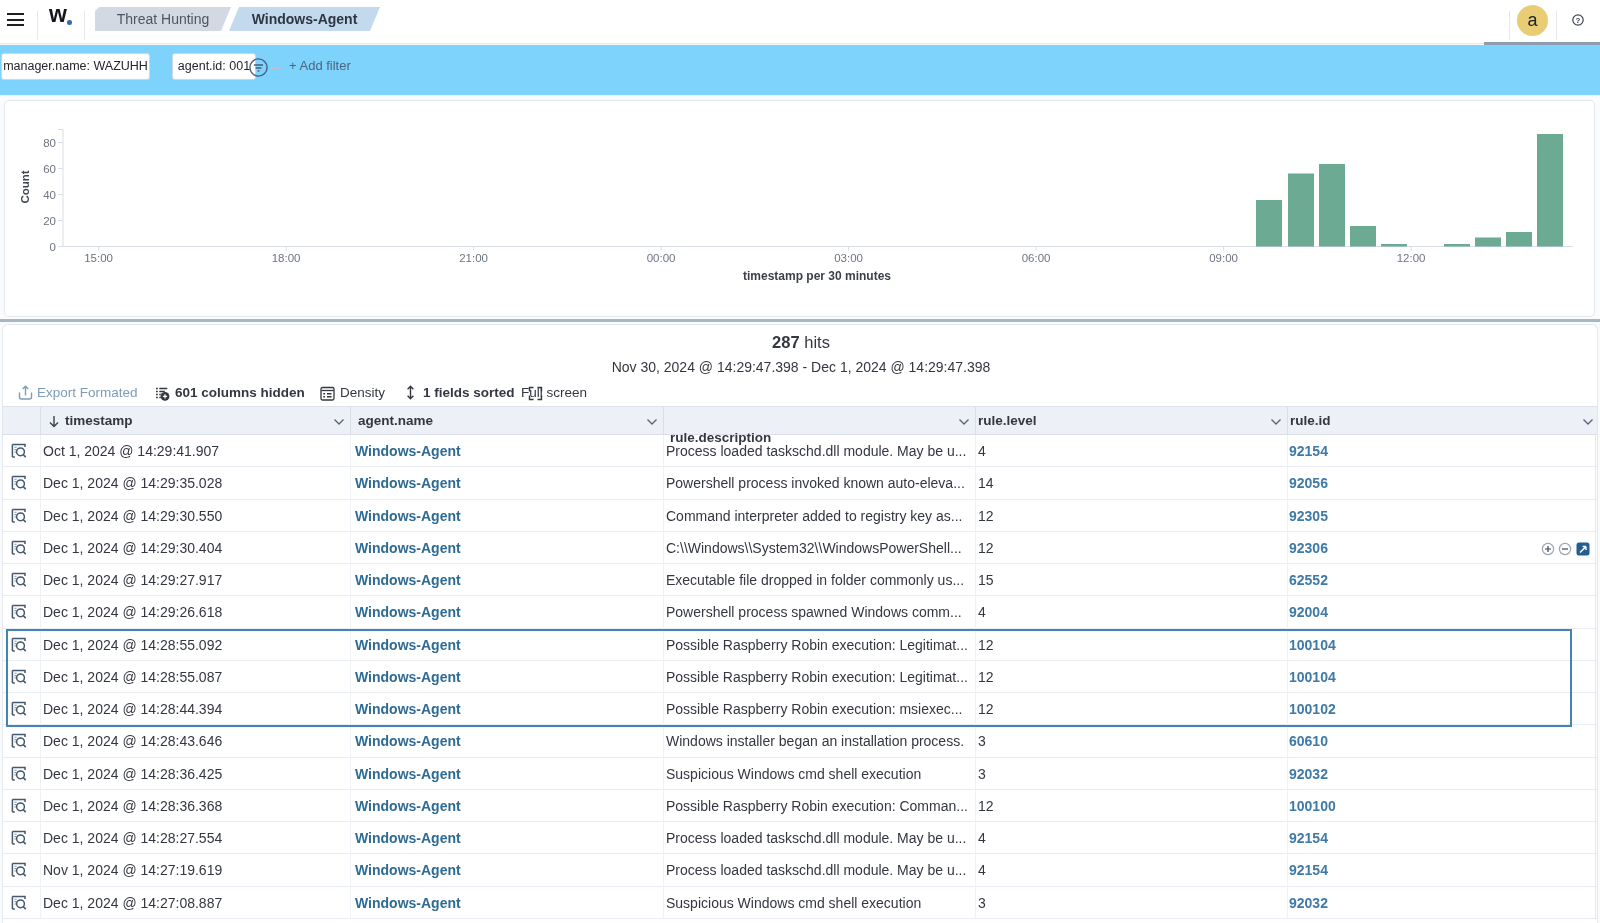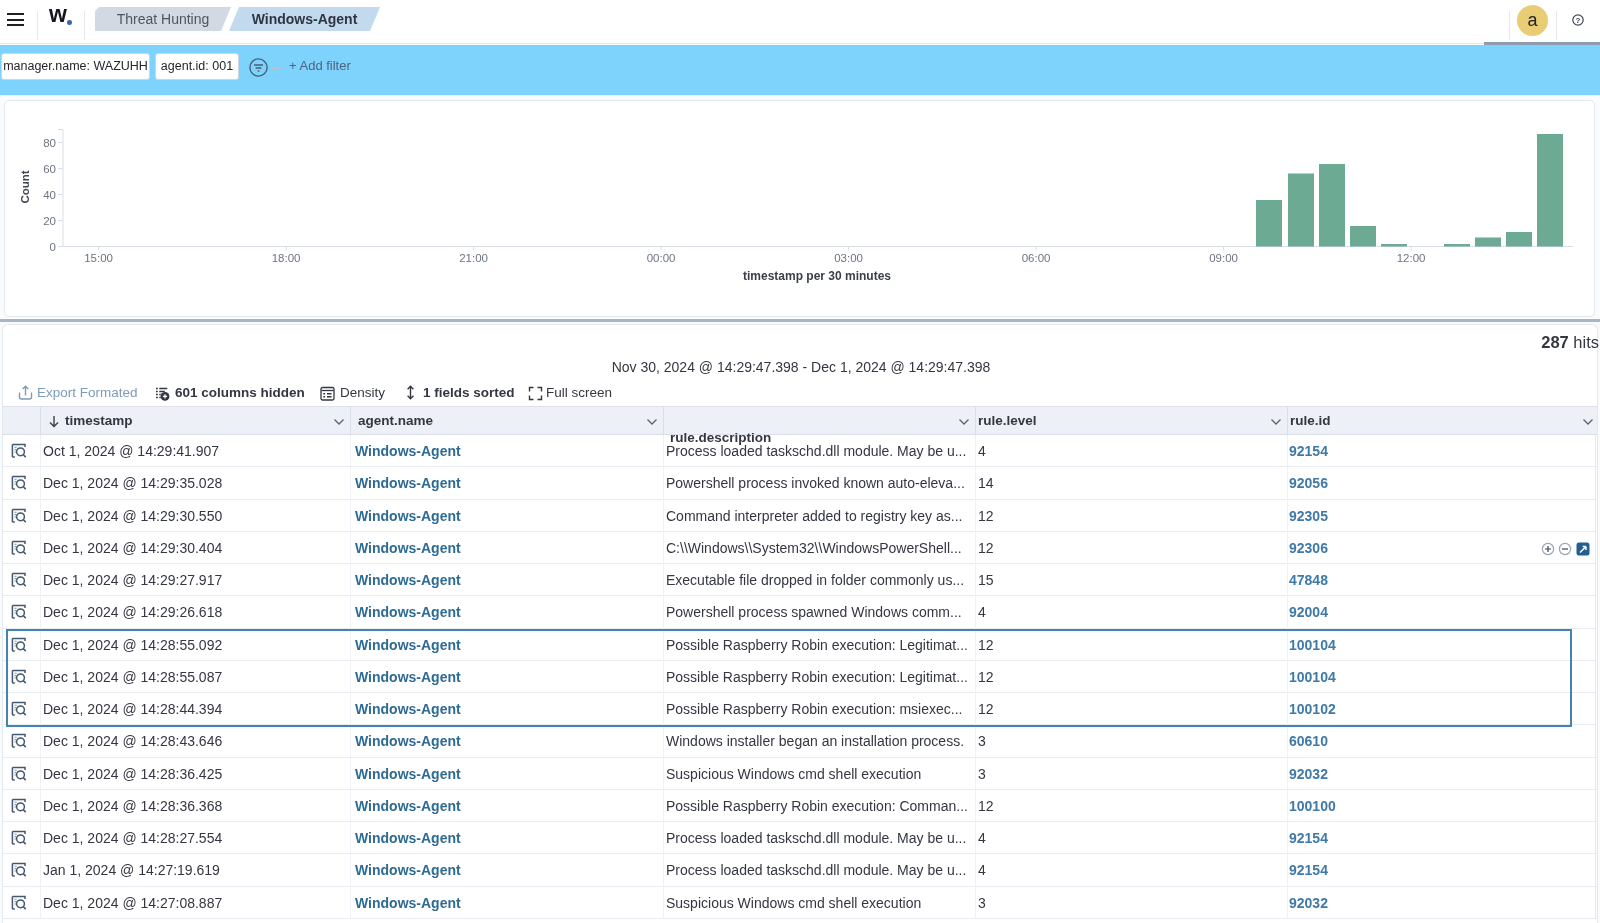--- a/index.html
+++ b/index.html
@@ -33,21 +33,21 @@
 #addfilter { position:absolute; left:289px; top:13px; font-size:13px; color:#51627e; }
 
 
 #chartpanel { position:absolute; left:4px; top:100px; width:1591px; height:217px; background:#fff;
   border:1px solid #e3e8ef; border-radius:5px; }
 #divider { position:absolute; left:0; top:319px; width:1600px; height:2.5px; background:#a9b4c4; }
 
 
 #tablepanel { position:absolute; left:2px; top:324px; width:1596px; height:599px; background:#fff;
   border:1px solid #e3e8ef; border-bottom:none; border-radius:6px 6px 0 0; }
-#hits { position:absolute; left:0; top:8px; width:1596px; text-align:right; font-size:16.5px; }
+#hits { position:absolute; left:0; top:8px; width:1596px; text-align:center; font-size:16.5px; }
 #hits b { font-weight:700; }
 #dates { position:absolute; left:0; top:34px; width:1596px; text-align:center; font-size:14px; }
 #toolbar { position:absolute; left:0; top:56px; width:1596px; height:24px; font-size:13.5px; }
 .tbtxt { position:absolute; top:4px; }
 #grid { position:absolute; left:0; top:81px; width:1594px; }
 #ghead { position:relative; height:29px; background:#edf0f6; border-top:1px solid #dde2ea;
   border-bottom:1px solid #d9dee8; font-size:13.5px; font-weight:700; }
 #ghead .hc { position:absolute; top:0; height:100%; line-height:27px; }
 .chev { position:absolute; top:11px; }
 #gbody .row { position:relative; height:32.27px; border-bottom:1px solid #e9ecf2; font-size:14px; }
@@ -82,21 +82,21 @@
   <div class="vsep" style="left:1556px"></div>
   <svg id="helpic" width="12" height="12" viewBox="0 0 12 12">
     <circle cx="6" cy="6" r="5.2" stroke="#404552" stroke-width="1.2" fill="none"></circle>
     <text x="6" y="8.8" text-anchor="middle" font-size="8" font-weight="700" fill="#3c4250" font-family="Liberation Sans">?</text>
   </svg>
 </div>
 <div id="navline"></div>
 
 <div id="filterbar">
   <div class="fpill" style="left:1px; width:149px; text-align:center;">manager.name: WAZUHH</div>
-  <div class="fpill" style="left:155px; width:84px; text-align:center;">agent.id: 001</div>
+  <div class="fpill" style="left:172px; width:84px; text-align:center;">agent.id: 001</div>
   <svg style="position:absolute; left:249px; top:13px;" width="19" height="19" viewBox="0 0 19 19">
     <circle cx="9.5" cy="9.5" r="8.6" stroke="#4c5d78" stroke-width="1.4" fill="none"></circle>
     <path d="M5 7 h9 M6.6 10 h5.8 M8.7 13 h1.6" stroke="#4c5d78" stroke-width="1.4" fill="none"></path>
   </svg>
   <div style="position:absolute; left:271px; top:22px; width:11px; height:1.6px; background:#b9c1cf;"></div>
   <div id="addfilter">+ Add filter</div>
 </div>
 
 <div id="chartpanel">
 <svg width="1589" height="215" viewBox="0 0 1589 215">
@@ -163,21 +163,21 @@
       <path d="M3.3 7.8 h1.8 M7 7.8 h4.5 M3.3 10.8 h1.8 M7 10.8 h4.5" stroke="#343741" stroke-width="1.4" fill="none"></path>
     </svg>
     <span class="tbtxt" style="left:337px;">Density</span>
     <svg class="abs" style="left:401px;top:3px" width="13" height="17" viewBox="0 0 13 17">
       <path d="M6.5 2.5 V14.5 M3.6 5.2 L6.5 2.2 L9.4 5.2 M3.6 11.8 L6.5 14.8 L9.4 11.8" stroke="#343741" stroke-width="1.4" fill="none"></path>
     </svg>
     <span class="tbtxt" style="left:420px; font-weight:700;">1 fields sorted</span>
     <svg class="abs" style="left:525px;top:5px" width="15" height="15" viewBox="0 0 15 15">
       <path d="M5.5 1.5 H1.5 V5.5 M9.5 1.5 H13.5 V5.5 M5.5 13.5 H1.5 V9.5 M9.5 13.5 H13.5 V9.5" stroke="#343741" stroke-width="1.4" fill="none"></path>
     </svg>
-    <span class="tbtxt" style="left:543px;text-align:right;">Full screen</span>
+    <span class="tbtxt" style="left:518px;text-align:right;">Full screen</span>
   </div>
   <div id="grid">
     <div id="ghead">
       <svg class="abs" style="left:45px;top:8px" width="12" height="13" viewBox="0 0 12 13">
         <path d="M6 1 V11 M2 7.5 L6 11.5 L10 7.5" stroke="#3c4250" stroke-width="1.4" fill="none"></path>
       </svg>
       <div class="hc" style="left:62px;">timestamp</div>
       <div class="hc" style="left:355px;">agent.name</div>
       <div class="hc" style="left:667px;margin-top:17px;">rule.description</div>
       <div class="hc" style="left:975px;">rule.level</div>
@@ -270,21 +270,21 @@
 <path d="M1.4 1.4 H14 V4 M1.4 1.4 V14.1 M1.4 14.1 H3.8" stroke="#44586e" stroke-width="1.5" fill="none"></path>
 <path d="M3.5 4.2 h2.2 M3.5 6.6 h1.8 M3.5 9 h1.5" stroke="#7d97ad" stroke-width="1.1" fill="none"></path>
 <circle cx="9.5" cy="8.8" r="3.9" stroke="#44586e" stroke-width="1.5" fill="none"></circle>
 <path d="M12.4 11.7 L14.7 14.1" stroke="#44586e" stroke-width="1.6" fill="none"></path>
 </svg>
           </div>
 <div class="c1">Dec 1, 2024 @ 14:29:27.917</div>
 <div class="c2">Windows-Agent</div>
 <div class="c3">Executable file dropped in folder commonly us...</div>
 <div class="c4">15</div>
-<div class="c5">47848</div>
+<div class="c5">62552</div>
 </div>
 <div class="row">
 <div class="c0">
             <svg class="insp" width="16" height="16" viewBox="0 0 16 16">
 <path d="M1.4 1.4 H14 V4 M1.4 1.4 V14.1 M1.4 14.1 H3.8" stroke="#44586e" stroke-width="1.5" fill="none"></path>
 <path d="M3.5 4.2 h2.2 M3.5 6.6 h1.8 M3.5 9 h1.5" stroke="#7d97ad" stroke-width="1.1" fill="none"></path>
 <circle cx="9.5" cy="8.8" r="3.9" stroke="#44586e" stroke-width="1.5" fill="none"></circle>
 <path d="M12.4 11.7 L14.7 14.1" stroke="#44586e" stroke-width="1.6" fill="none"></path>
 </svg>
           </div>
@@ -401,21 +401,21 @@
 </div>
 <div class="row">
 <div class="c0">
             <svg class="insp" width="16" height="16" viewBox="0 0 16 16">
 <path d="M1.4 1.4 H14 V4 M1.4 1.4 V14.1 M1.4 14.1 H3.8" stroke="#44586e" stroke-width="1.5" fill="none"></path>
 <path d="M3.5 4.2 h2.2 M3.5 6.6 h1.8 M3.5 9 h1.5" stroke="#7d97ad" stroke-width="1.1" fill="none"></path>
 <circle cx="9.5" cy="8.8" r="3.9" stroke="#44586e" stroke-width="1.5" fill="none"></circle>
 <path d="M12.4 11.7 L14.7 14.1" stroke="#44586e" stroke-width="1.6" fill="none"></path>
 </svg>
           </div>
-<div class="c1">Jan 1, 2024 @ 14:27:19.619</div>
+<div class="c1">Nov 1, 2024 @ 14:27:19.619</div>
 <div class="c2">Windows-Agent</div>
 <div class="c3">Process loaded taskschd.dll module. May be u...</div>
 <div class="c4">4</div>
 <div class="c5">92154</div>
 </div>
 <div class="row">
 <div class="c0">
             <svg class="insp" width="16" height="16" viewBox="0 0 16 16">
 <path d="M1.4 1.4 H14 V4 M1.4 1.4 V14.1 M1.4 14.1 H3.8" stroke="#44586e" stroke-width="1.5" fill="none"></path>
 <path d="M3.5 4.2 h2.2 M3.5 6.6 h1.8 M3.5 9 h1.5" stroke="#7d97ad" stroke-width="1.1" fill="none"></path>

